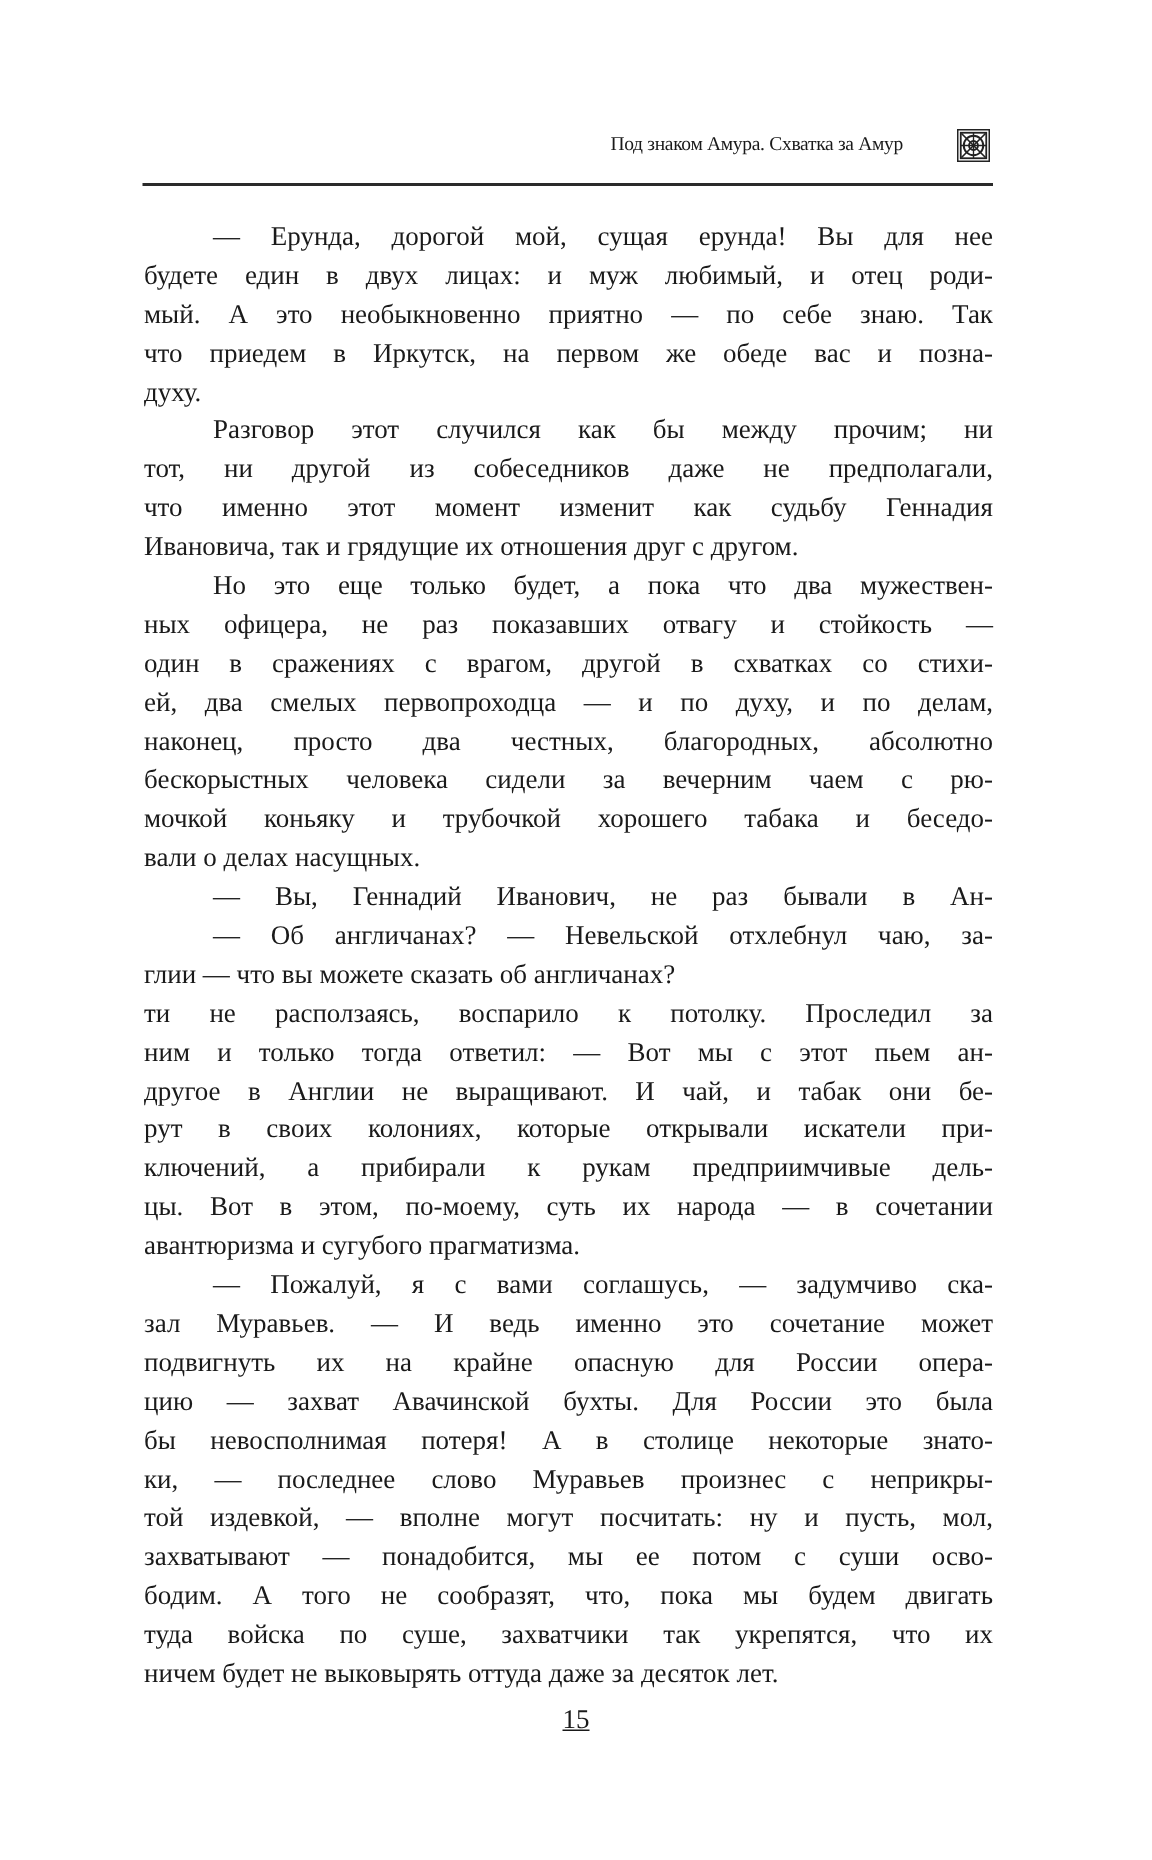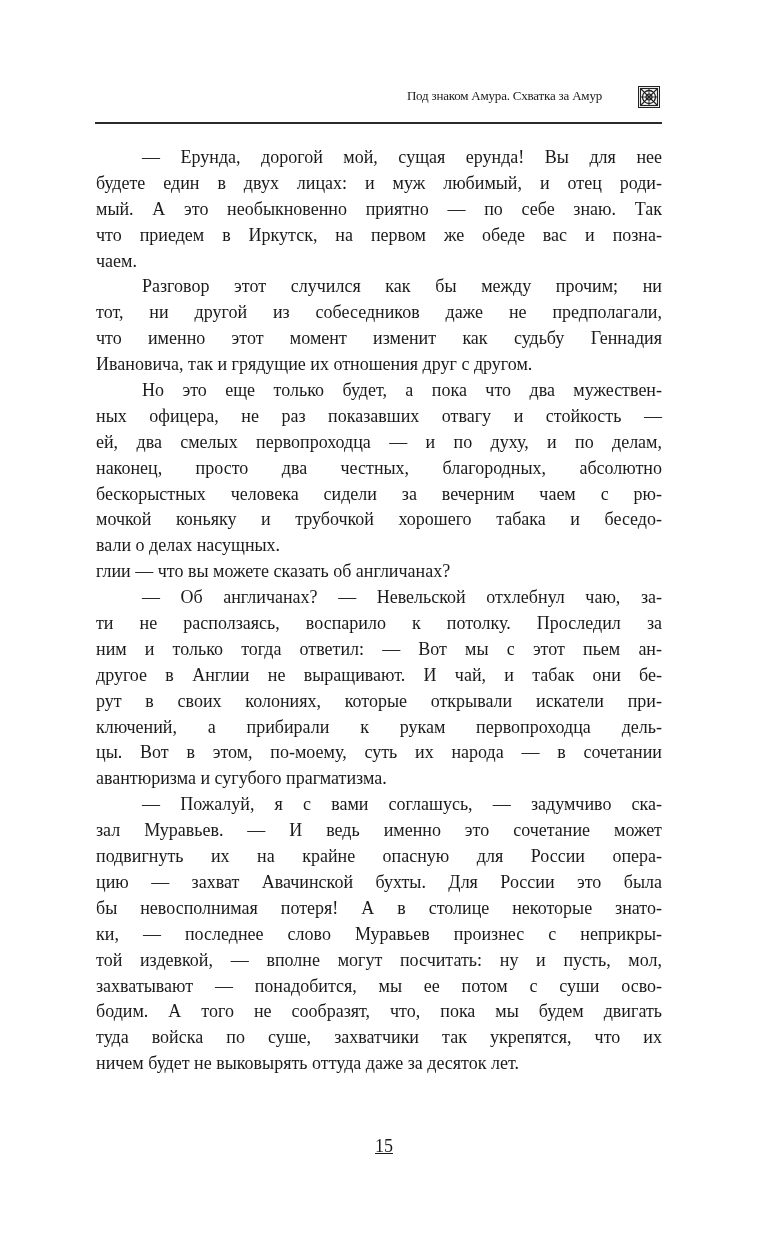--- a/index.html
+++ b/index.html
@@ -29,39 +29,41 @@
     <path d="M11 2 L11 20 M2 11 L20 11" stroke="#222" stroke-width="0.9"></path>
   </svg>
 </div>
 <div class="header-rule"></div>
 
 <div class="text" id="text-body">
     <div class="line indent">— Ерунда, дорогой мой, сущая ерунда! Вы для нее</div>
     <div class="line">будете един в двух лицах: и муж любимый, и отец роди-</div>
     <div class="line">мый. А это необыкновенно приятно — по себе знаю. Так</div>
     <div class="line">что приедем в Иркутск, на первом же обеде вас и позна-</div>
-    <div class="line last">чаем.</div>
+    <div class="line last">духу.</div>
     <div class="line indent">Разговор этот случился как бы между прочим; ни</div>
     <div class="line">тот, ни другой из собеседников даже не предполагали,</div>
     <div class="line">что именно этот момент изменит как судьбу Геннадия</div>
     <div class="line last">Ивановича, так и грядущие их отношения друг с другом.</div>
     <div class="line indent">Но это еще только будет, а пока что два мужествен-</div>
     <div class="line">ных офицера, не раз показавших отвагу и стойкость —</div>
+    <div class="line">один в сражениях с врагом, другой в схватках со стихи-</div>
     <div class="line">ей, два смелых первопроходца — и по духу, и по делам,</div>
     <div class="line">наконец, просто два честных, благородных, абсолютно</div>
     <div class="line">бескорыстных человека сидели за вечерним чаем с рю-</div>
     <div class="line">мочкой коньяку и трубочкой хорошего табака и беседо-</div>
     <div class="line last">вали о делах насущных.</div>
+    <div class="line indent">— Вы, Геннадий Иванович, не раз бывали в Ан-</div>
+    <div class="line indent">— Об англичанах? — Невельской отхлебнул чаю, за-</div>
     <div class="line last">глии — что вы можете сказать об англичанах?</div>
-    <div class="line indent">— Об англичанах? — Невельской отхлебнул чаю, за-</div>
     <div class="line">ти не расползаясь, воспарило к потолку. Проследил за</div>
     <div class="line">ним и только тогда ответил: — Вот мы с этот пьем ан-</div>
     <div class="line">другое в Англии не выращивают. И чай, и табак они бе-</div>
     <div class="line">рут в своих колониях, которые открывали искатели при-</div>
-    <div class="line">ключений, а прибирали к рукам первопроходца дель-</div>
+    <div class="line">ключений, а прибирали к рукам предприимчивые дель-</div>
     <div class="line">цы. Вот в этом, по-моему, суть их народа — в сочетании</div>
     <div class="line last">авантюризма и сугубого прагматизма.</div>
     <div class="line indent">— Пожалуй, я с вами соглашусь, — задумчиво ска-</div>
     <div class="line">зал Муравьев. — И ведь именно это сочетание может</div>
     <div class="line">подвигнуть их на крайне опасную для России опера-</div>
     <div class="line">цию — захват Авачинской бухты. Для России это была</div>
     <div class="line">бы невосполнимая потеря! А в столице некоторые знато-</div>
     <div class="line">ки, — последнее слово Муравьев произнес с неприкры-</div>
     <div class="line">той издевкой, — вполне могут посчитать: ну и пусть, мол,</div>
     <div class="line">захватывают — понадобится, мы ее потом с суши осво-</div>

